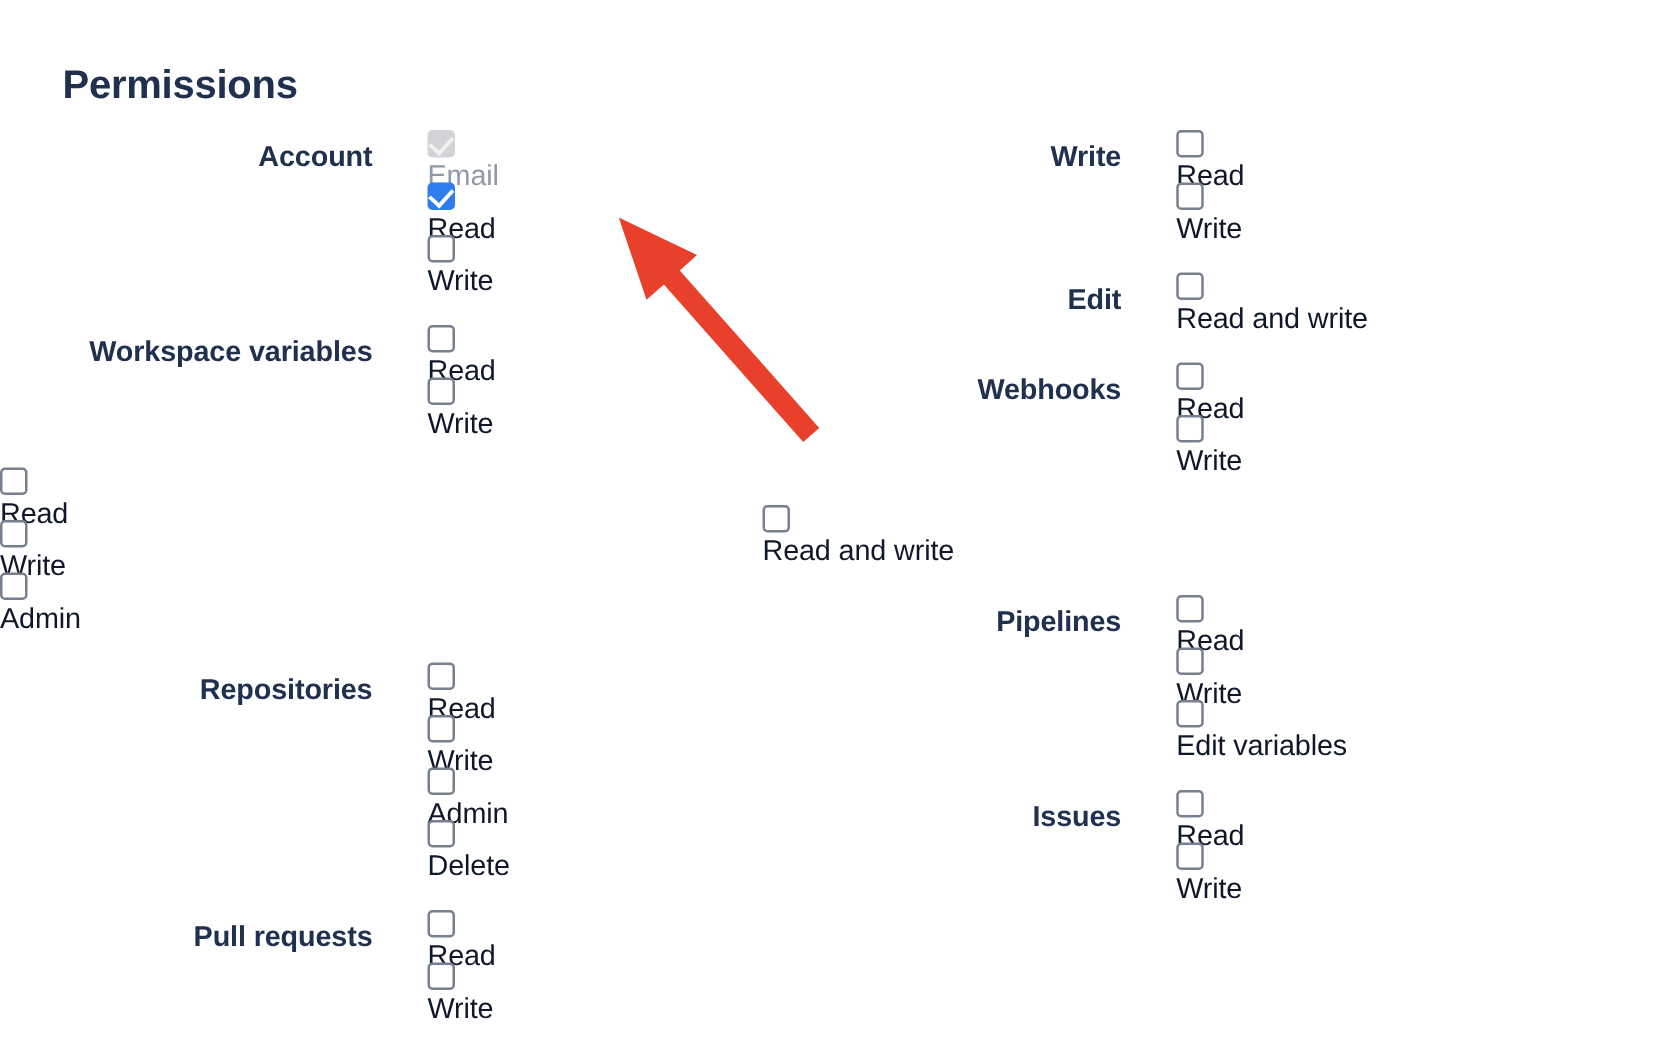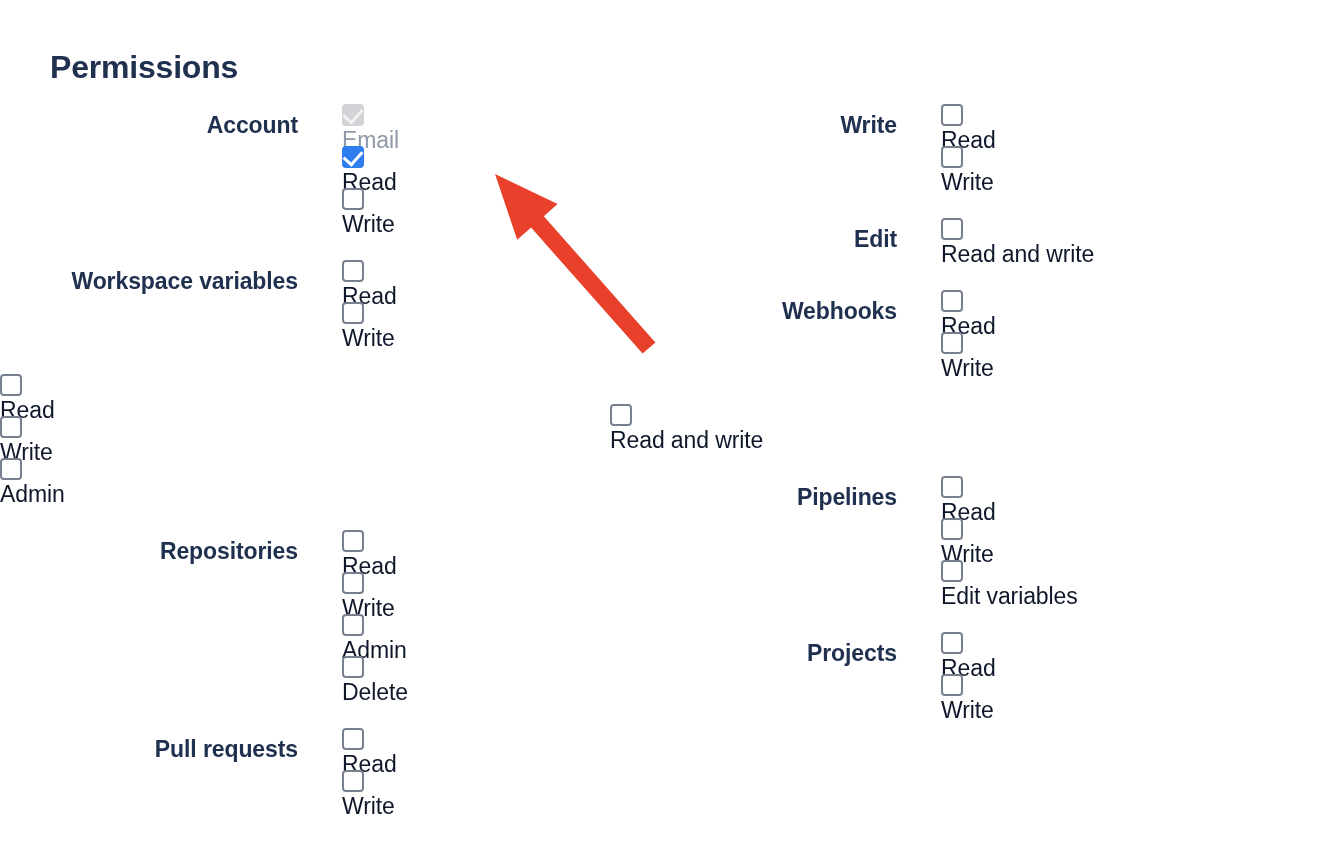--- a/index.html
+++ b/index.html
@@ -288,21 +288,21 @@
               <span class="cbox"></span>
               <span class="opt-label">Write</span>
             </label>
             <label class="opt-row">
               <span class="cbox"></span>
               <span class="opt-label">Edit variables</span>
             </label>
           </div>
         </div>
         <div class="perm-group">
-          <div class="group-label">Projects</div>
+          <div class="group-label">Issues</div>
           <div class="group-options">
             <label class="opt-row">
               <span class="cbox"></span>
               <span class="opt-label">Read</span>
             </label>
             <label class="opt-row">
               <span class="cbox"></span>
               <span class="opt-label">Write</span>
             </label>
           </div>

